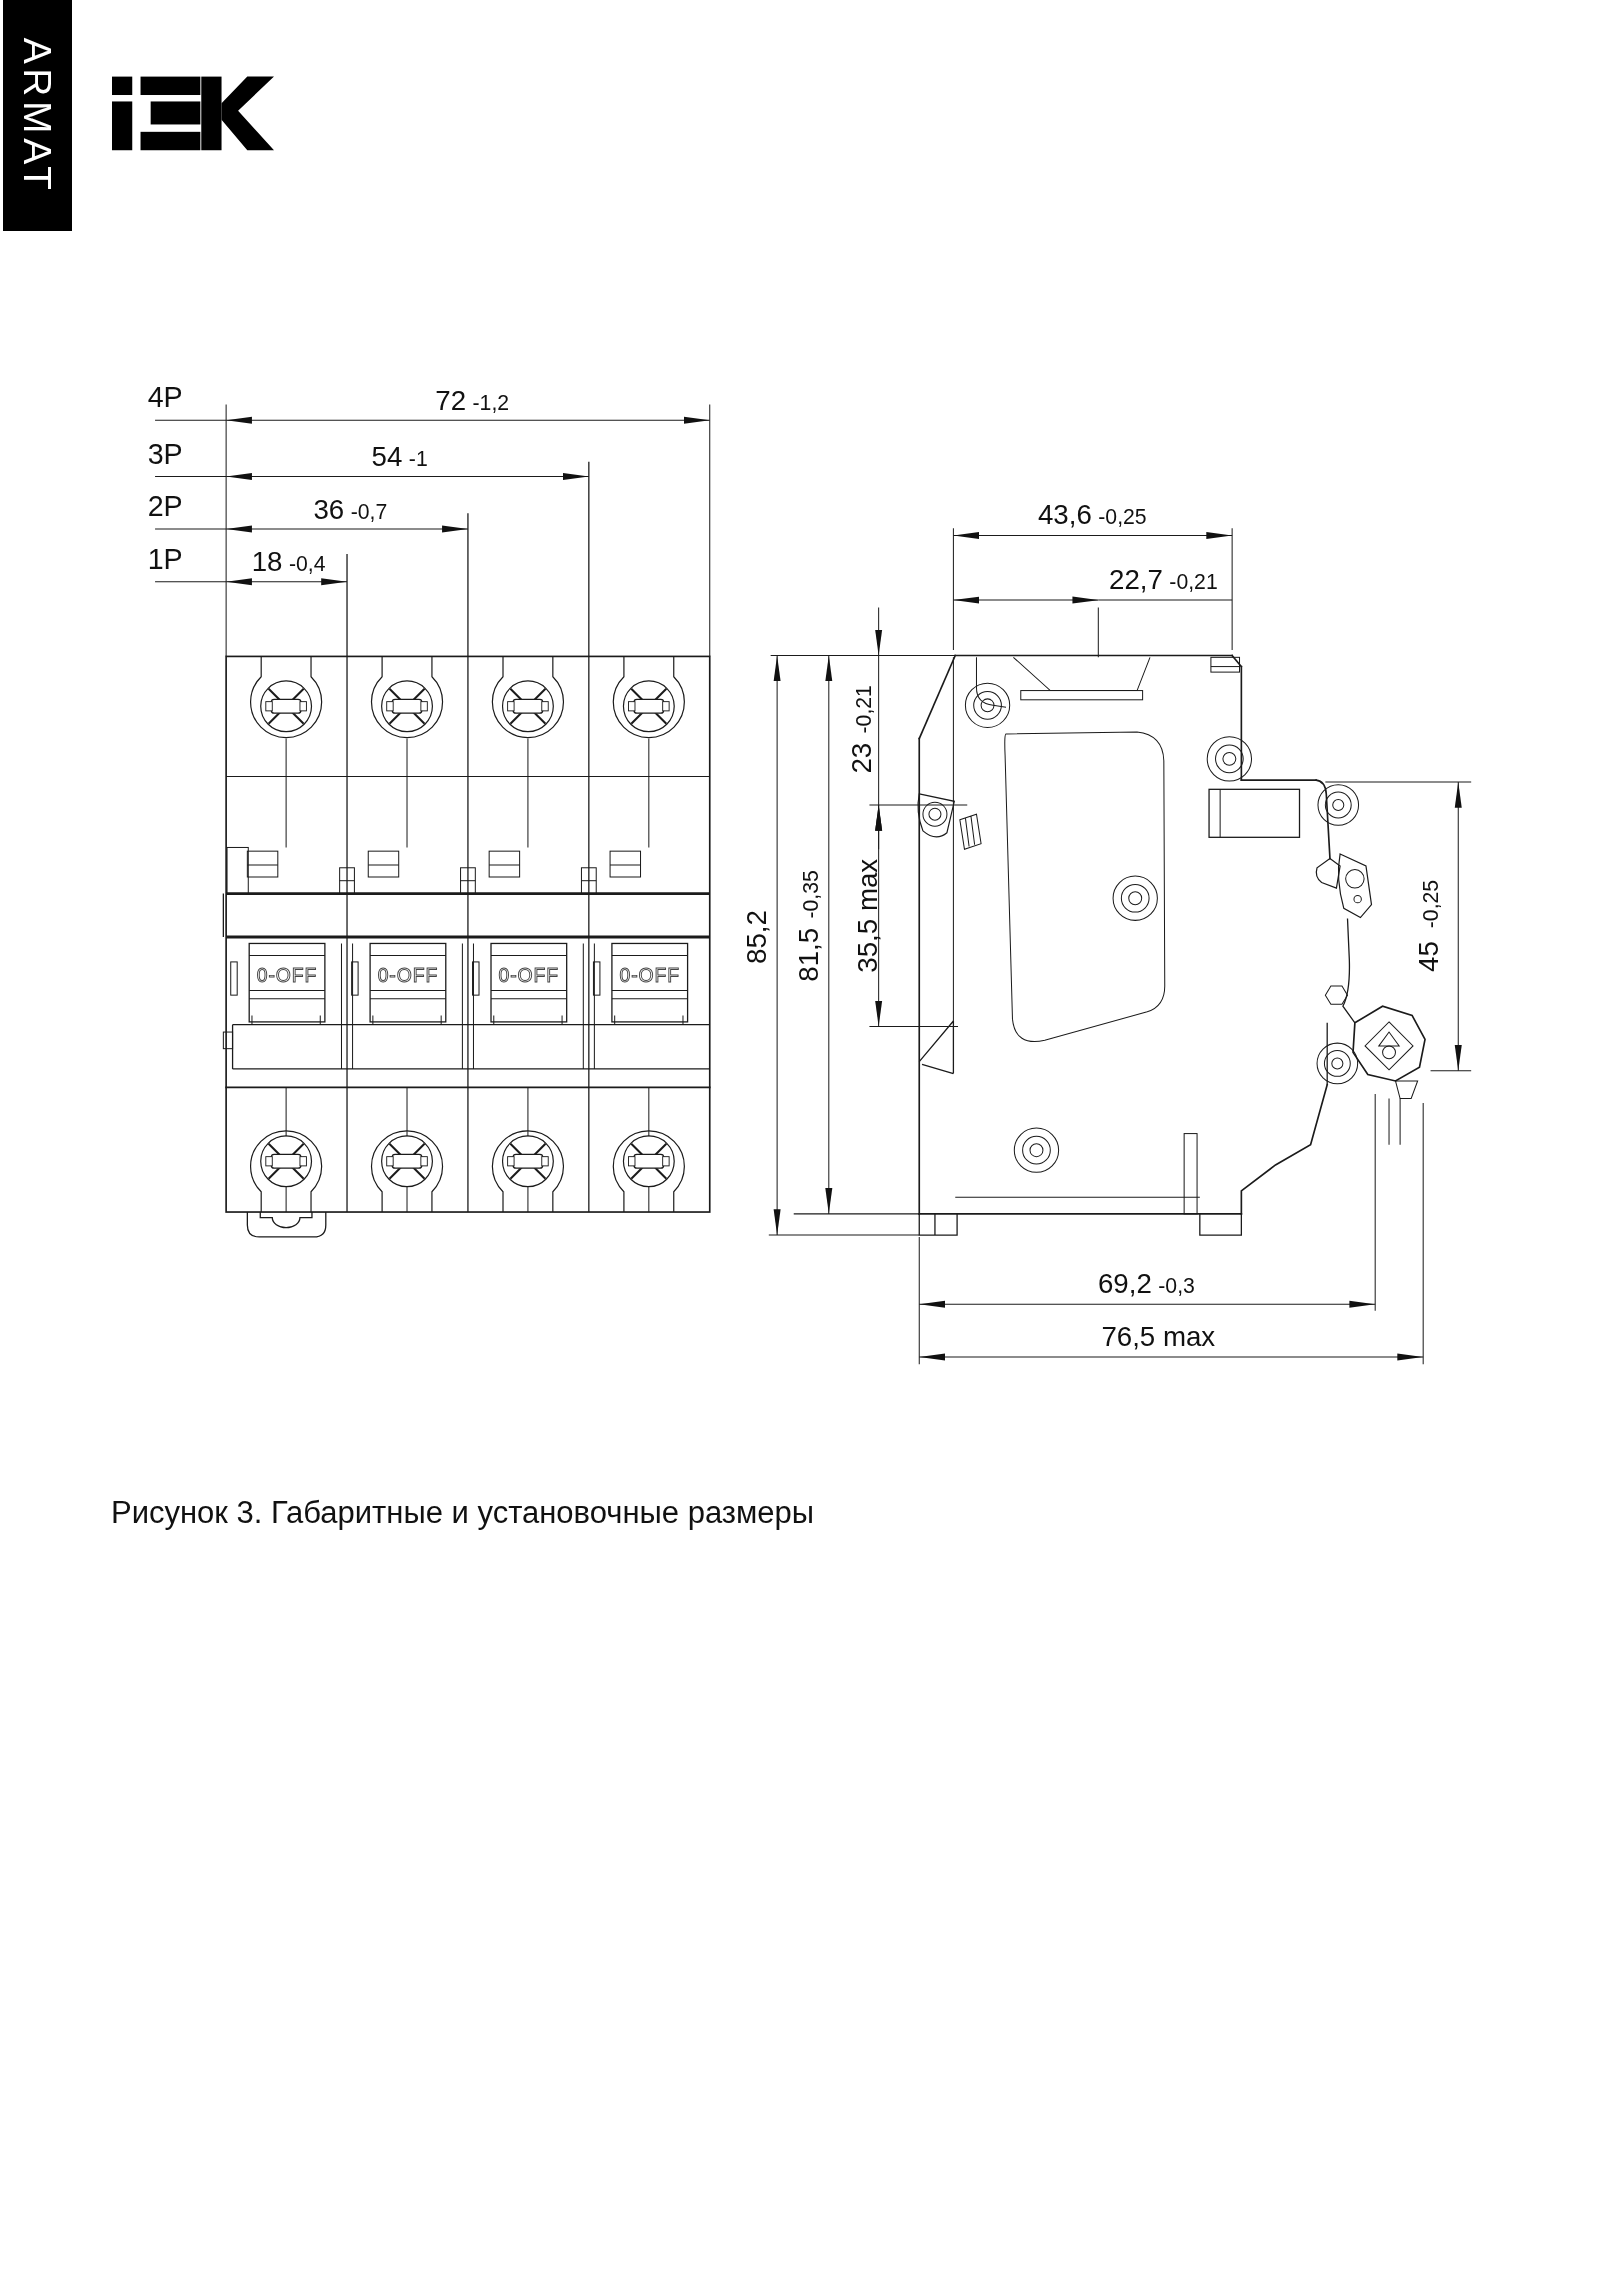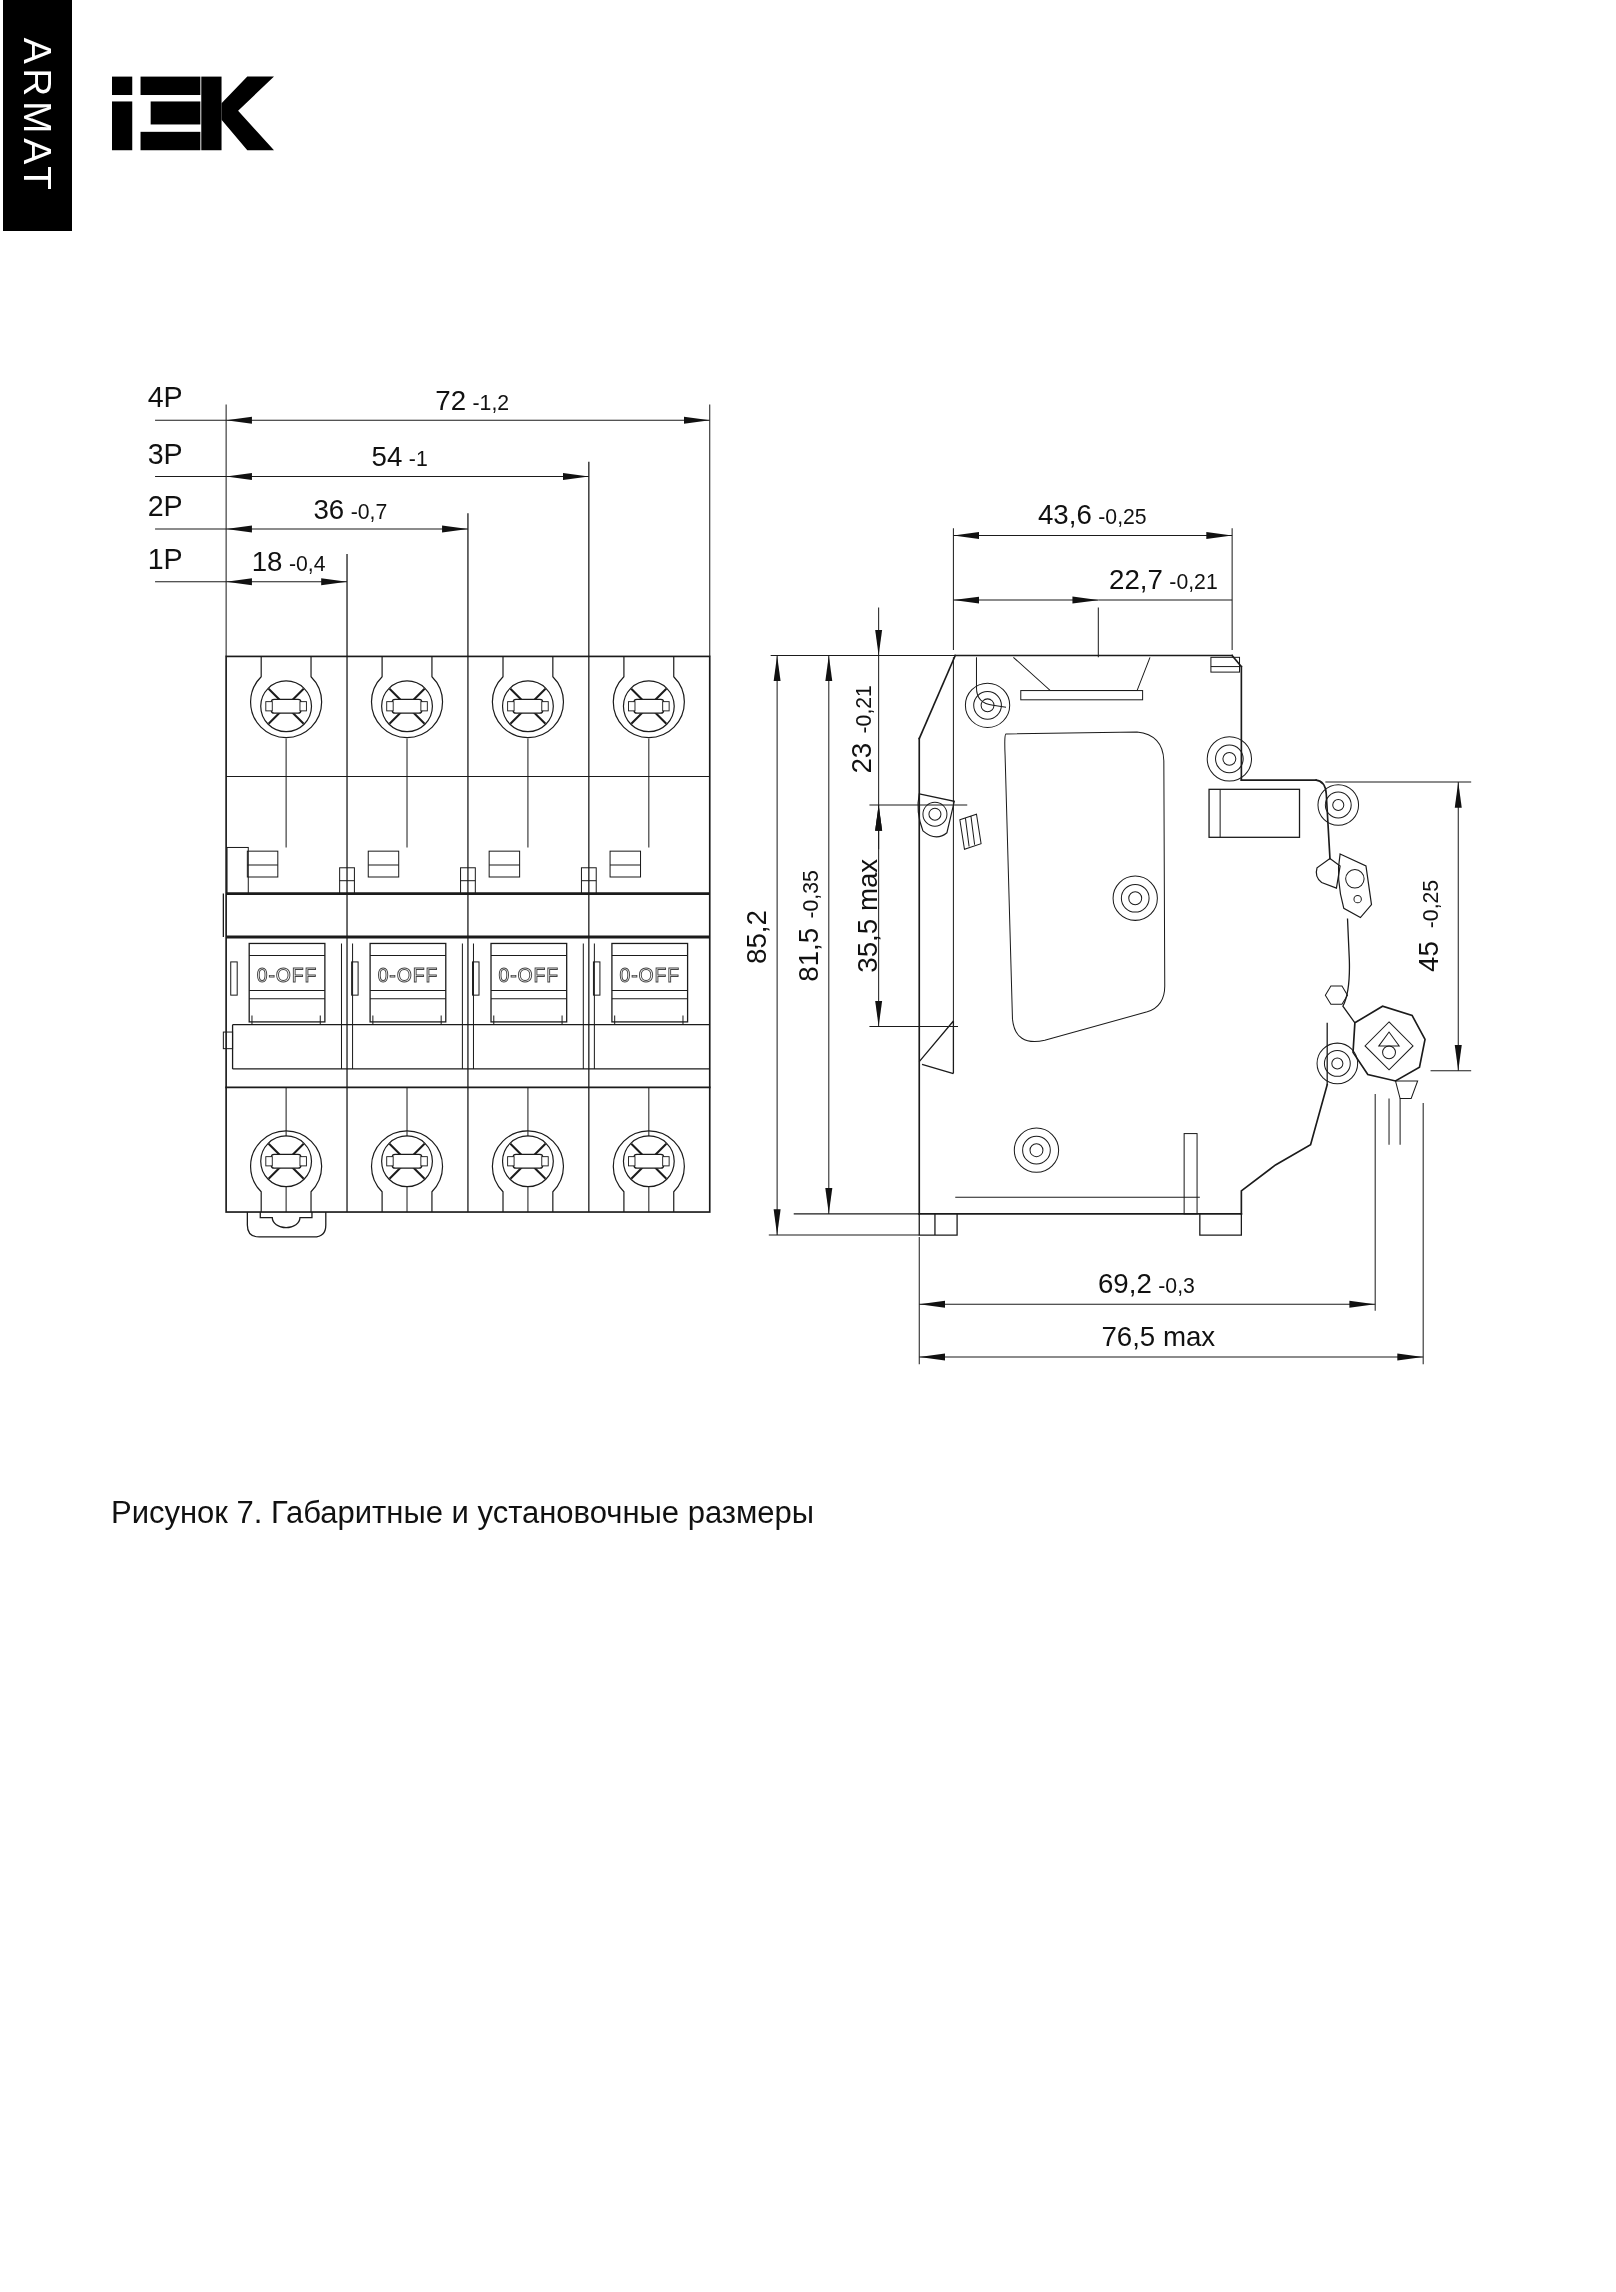--- a/index.html
+++ b/index.html
@@ -299,15 +299,15 @@
         <path class="thin" d="M1460,1078 L1454,1088 L1442,1088 L1436,1078 L1442,1068 L1454,1068 Z"></path>
 
         <path class="scrw" d="M996,860 L1034,868 L1026,902 Q1014,912 1000,900 Q992,880 996,860 Z"></path>
         <circle class="thin" cx="1013" cy="882" r="13"></circle>
         <circle class="thin" cx="1013" cy="882" r="6.5"></circle>
         <path class="thin" d="M1040,888 L1058,882 L1063,914 L1045,920 Z M1046,886 L1050,917 M1052,884 L1056,915"></path>
       </g>
     </g>
   </svg>
 
-  <div class="caption">Рисунок 7. Габаритные и установочные размеры</div>
+  <div class="caption">Рисунок 3. Габаритные и установочные размеры</div>
 </div>
 
 
 </body></html>

